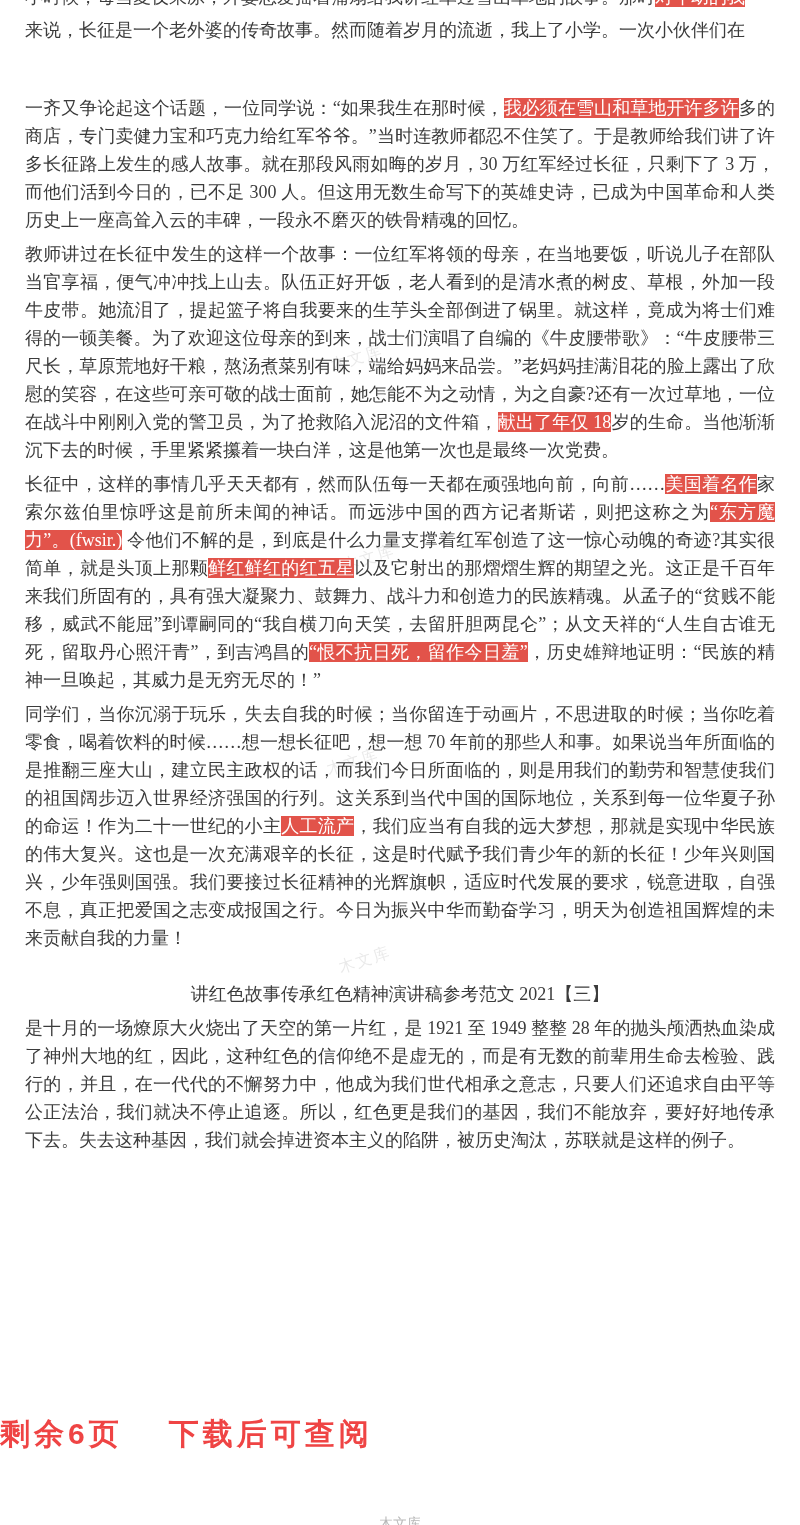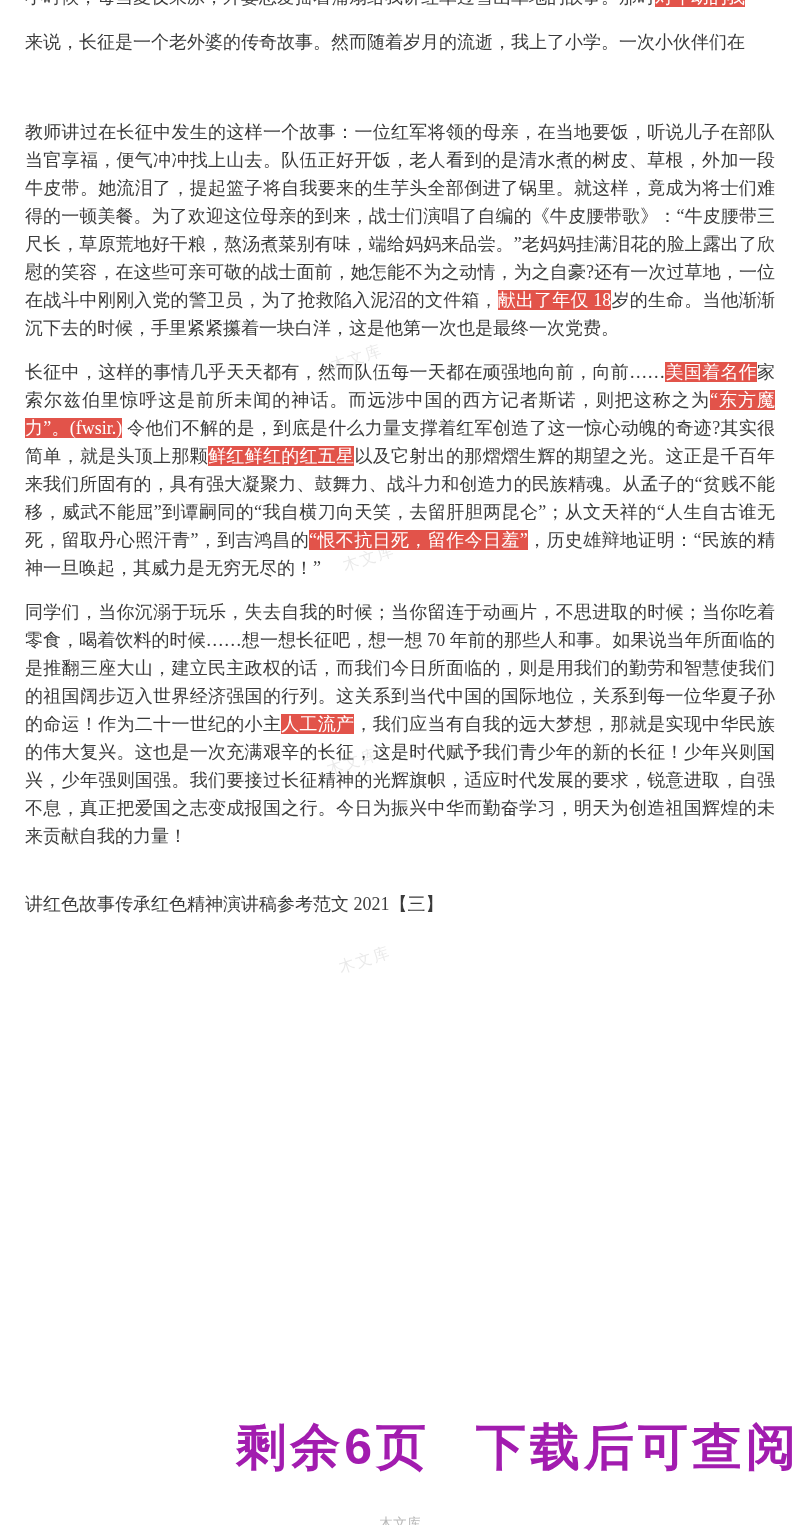--- a/index.html
+++ b/index.html
@@ -13,25 +13,25 @@
     color:#3b3b3b;
   }
   .content {
     position:absolute;
     left:25px; right:25px; top:0;
   }
   .para, .heading-line {
     font-size:18px;
     line-height:28px;
     text-align:justify;
-    margin:16px 0 6px 0;
+    margin:4px 0 6px 0;
     color:#3b3b3b;
     word-break:break-all;
   }
-  .heading-line { text-align:left; }
+  .heading-line { text-align:center; }
   .clip-line {
     height:12px;
     overflow:hidden;
     margin:0;
   }
   .clip-inner {
     font-size:18px;
     line-height:28px;
     margin-top:-17px;
     white-space:nowrap;
@@ -48,25 +48,25 @@
     opacity:0.12;
     transform:rotate(-18deg);
     pointer-events:none;
     font-family:"Liberation Sans","DejaVu Sans",sans-serif;
     letter-spacing:2px;
   }
   .footer-banner {
     position:absolute;
     left:0; right:0;
     top:1414px;
-    text-align:right;
+    text-align:left;
     font-family:"Liberation Sans","DejaVu Sans",sans-serif;
     font-weight:800;
-    font-size:50px;
-    color:#a21caf;
+    font-size:30px;
+    color:#ef4444;
     letter-spacing:4px;
   }
   .footer-banner .gap { display:inline-block; width:46px; }
   .bottom-watermark {
     position:absolute;
     left:0; right:0;
     bottom:-8px;
     text-align:center;
     font-size:14px;
     color:#9a9a9a;
@@ -83,25 +83,27 @@
       <span class="watermark" style="left: 342px; top: 548px;">木文库</span>
       <span class="watermark" style="left: 326px; top: 752px;">木文库</span>
       <span class="watermark" style="left: 338px; top: 950px;">木文库</span>
     </div>
   <div class="content" id="content">
       <div class="clip-line">
         <div class="clip-inner"><span>小时候，每当夏夜乘凉，外婆总爱摇着蒲扇给我讲红军过雪山草地的故事。那时</span><span class="hl">对年幼的我</span></div>
       </div>
       <div class="para"><span>来说，长征是一个老外婆的传奇故事。然而随着岁月的流逝，我上了小学。一次小伙伴们在</span></div>
       <div class="spacer" style="height: 40px;"></div>
+      <div class="para"><span>一齐又争论起这个话题，一位同学说：“如果我生在那时候，</span><span class="hl">我必须在雪山和草地开许多许</span><span>多的商店，专门卖健力宝和巧克力给红军爷爷。”当时连教师都忍不住笑了。于是教师给我们讲了许多长征路上发生的感人故事。就在那段风雨如晦的岁月，30 万红军经过长征，只剩下了 3 万，而他们活到今日的，已不足 300 人。但这用无数生命写下的英雄史诗，已成为中国革命和人类历史上一座高耸入云的丰碑，一段永不磨灭的铁骨精魂的回忆。</span></div>
       <div class="para"><span>教师讲过在长征中发生的这样一个故事：一位红军将领的母亲，在当地要饭，听说儿子在部队当官享福，便气冲冲找上山去。队伍正好开饭，老人看到的是清水煮的树皮、草根，外加一段牛皮带。她流泪了，提起篮子将自我要来的生芋头全部倒进了锅里。就这样，竟成为将士们难得的一顿美餐。为了欢迎这位母亲的到来，战士们演唱了自编的《牛皮腰带歌》：“牛皮腰带三尺长，草原荒地好干粮，熬汤煮菜别有味，端给妈妈来品尝。”老妈妈挂满泪花的脸上露出了欣慰的笑容，在这些可亲可敬的战士面前，她怎能不为之动情，为之自豪?还有一次过草地，一位在战斗中刚刚入党的警卫员，为了抢救陷入泥沼的文件箱，</span><span class="hl">献出了年仅 18</span><span>岁的生命。当他渐渐沉下去的时候，手里紧紧攥着一块白洋，这是他第一次也是最终一次党费。</span></div>
       <div class="para"><span>长征中，这样的事情几乎天天都有，然而队伍每一天都在顽强地向前，向前……</span><span class="hl">美国着名作</span><span>家索尔兹伯里惊呼这是前所未闻的神话。而远涉中国的西方记者斯诺，则把这称之为</span><span class="hl">“东方魔力”。(fwsir.)</span><span> 令他们不解的是，到底是什么力量支撑着红军创造了这一惊心动魄的奇迹?其实很简单，就是头顶上那颗</span><span class="hl">鲜红鲜红的红五星</span><span>以及它射出的那熠熠生辉的期望之光。这正是千百年来我们所固有的，具有强大凝聚力、鼓舞力、战斗力和创造力的民族精魂。从孟子的“贫贱不能移，威武不能屈”到谭嗣同的“我自横刀向天笑，去留肝胆两昆仑”；从文天祥的“人生自古谁无死，留取丹心照汗青”，到吉鸿昌的</span><span class="hl">“恨不抗日死，留作今日羞”</span><span>，历史雄辩地证明：“民族的精神一旦唤起，其威力是无穷无尽的！”</span></div>
       <div class="para"><span>同学们，当你沉溺于玩乐，失去自我的时候；当你留连于动画片，不思进取的时候；当你吃着零食，喝着饮料的时候……想一想长征吧，想一想 70 年前的那些人和事。如果说当年所面临的是推翻三座大山，建立民主政权的话，而我们今日所面临的，则是用我们的勤劳和智慧使我们的祖国阔步迈入世界经济强国的行列。这关系到当代中国的国际地位，关系到每一位华夏子孙的命运！作为二十一世纪的小主</span><span class="hl">人工流产</span><span>，我们应当有自我的远大梦想，那就是实现中华民族的伟大复兴。这也是一次充满艰辛的长征，这是时代赋予我们青少年的新的长征！少年兴则国兴，少年强则国强。我们要接过长征精神的光辉旗帜，适应时代发展的要求，锐意进取，自强不息，真正把爱国之志变成报国之行。今日为振兴中华而勤奋学习，明天为创造祖国辉煌的未来贡献自我的力量！</span></div>
       <div class="spacer" style="height: 18px;"></div>
       <div class="heading-line"><span>讲红色故事传承红色精神演讲稿参考范文 2021【三】</span></div>
+      <div class="para"><span>是十月的一场燎原大火烧出了天空的第一片红，是 1921 至 1949 整整 28 年的抛头颅洒热血染成了神州大地的红，因此，这种红色的信仰绝不是虚无的，而是有无数的前辈用生命去检验、践行的，并且，在一代代的不懈努力中，他成为我们世代相承之意志，只要人们还追求自由平等公正法治，我们就决不停止追逐。所以，红色更是我们的基因，我们不能放弃，要好好地传承下去。失去这种基因，我们就会掉进资本主义的陷阱，被历史淘汰，苏联就是这样的例子。</span></div>
     </div>
 
   <div class="footer-banner">
     <span>剩余6页</span><span class="gap"></span><span>下载后可查阅</span>
   </div>
 
   <div class="bottom-watermark">木文库</div>
 </div>
 
 </body></html>

